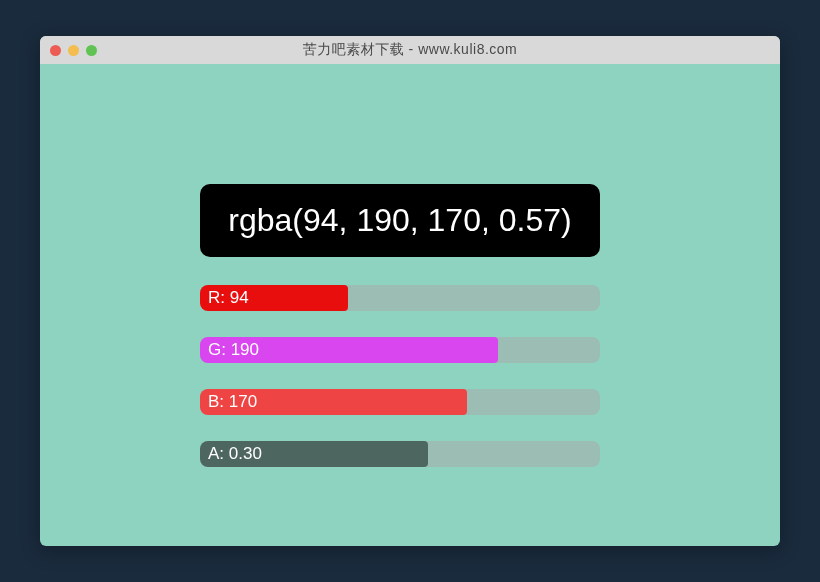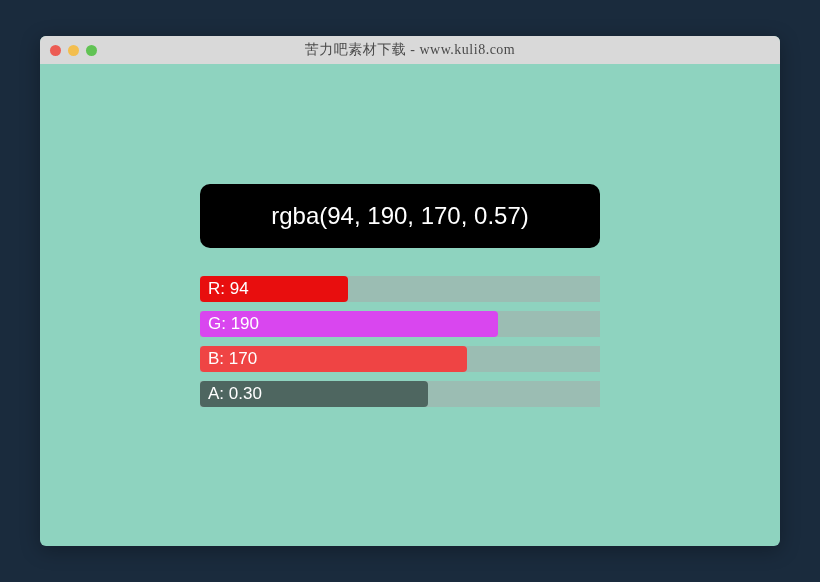--- a/index.html
+++ b/index.html
@@ -39,42 +39,42 @@
     }
     .light.red { background: #ec5c54; }
     .light.yellow { background: #f3be4f; }
     .light.green { background: #61c354; }
     .title {
       position: absolute;
       left: 0; right: 0;
       text-align: center;
       font-size: 14px;
       color: #4a4a4a;
-      font-family: Liberation Serif, serif;
+      font-family: Liberation Sans, sans-serif;
       letter-spacing: 0.5px;
     }
     .content {
       padding: 120px 160px 0;
     }
     .rgba-display {
       background: #000;
       color: #fff;
-      font-size: 24px;
+      font-size: 32px;
       padding: 18px 22px;
       border-radius: 10px;
       text-align: center;
       margin-bottom: 28px;
       width: 400px;
     }
     .slider {
       width: 400px;
       height: 26px;
       background: #9bbdb3;
-      border-radius: 0;
-      margin-bottom: 9px;
+      border-radius: 8px;
+      margin-bottom: 26px;
       position: relative;
       overflow: hidden;
     }
     .slider-fill {
       height: 100%;
       display: flex;
       align-items: center;
       padding-left: 8px;
       color: #fff;
       font-size: 17px;

